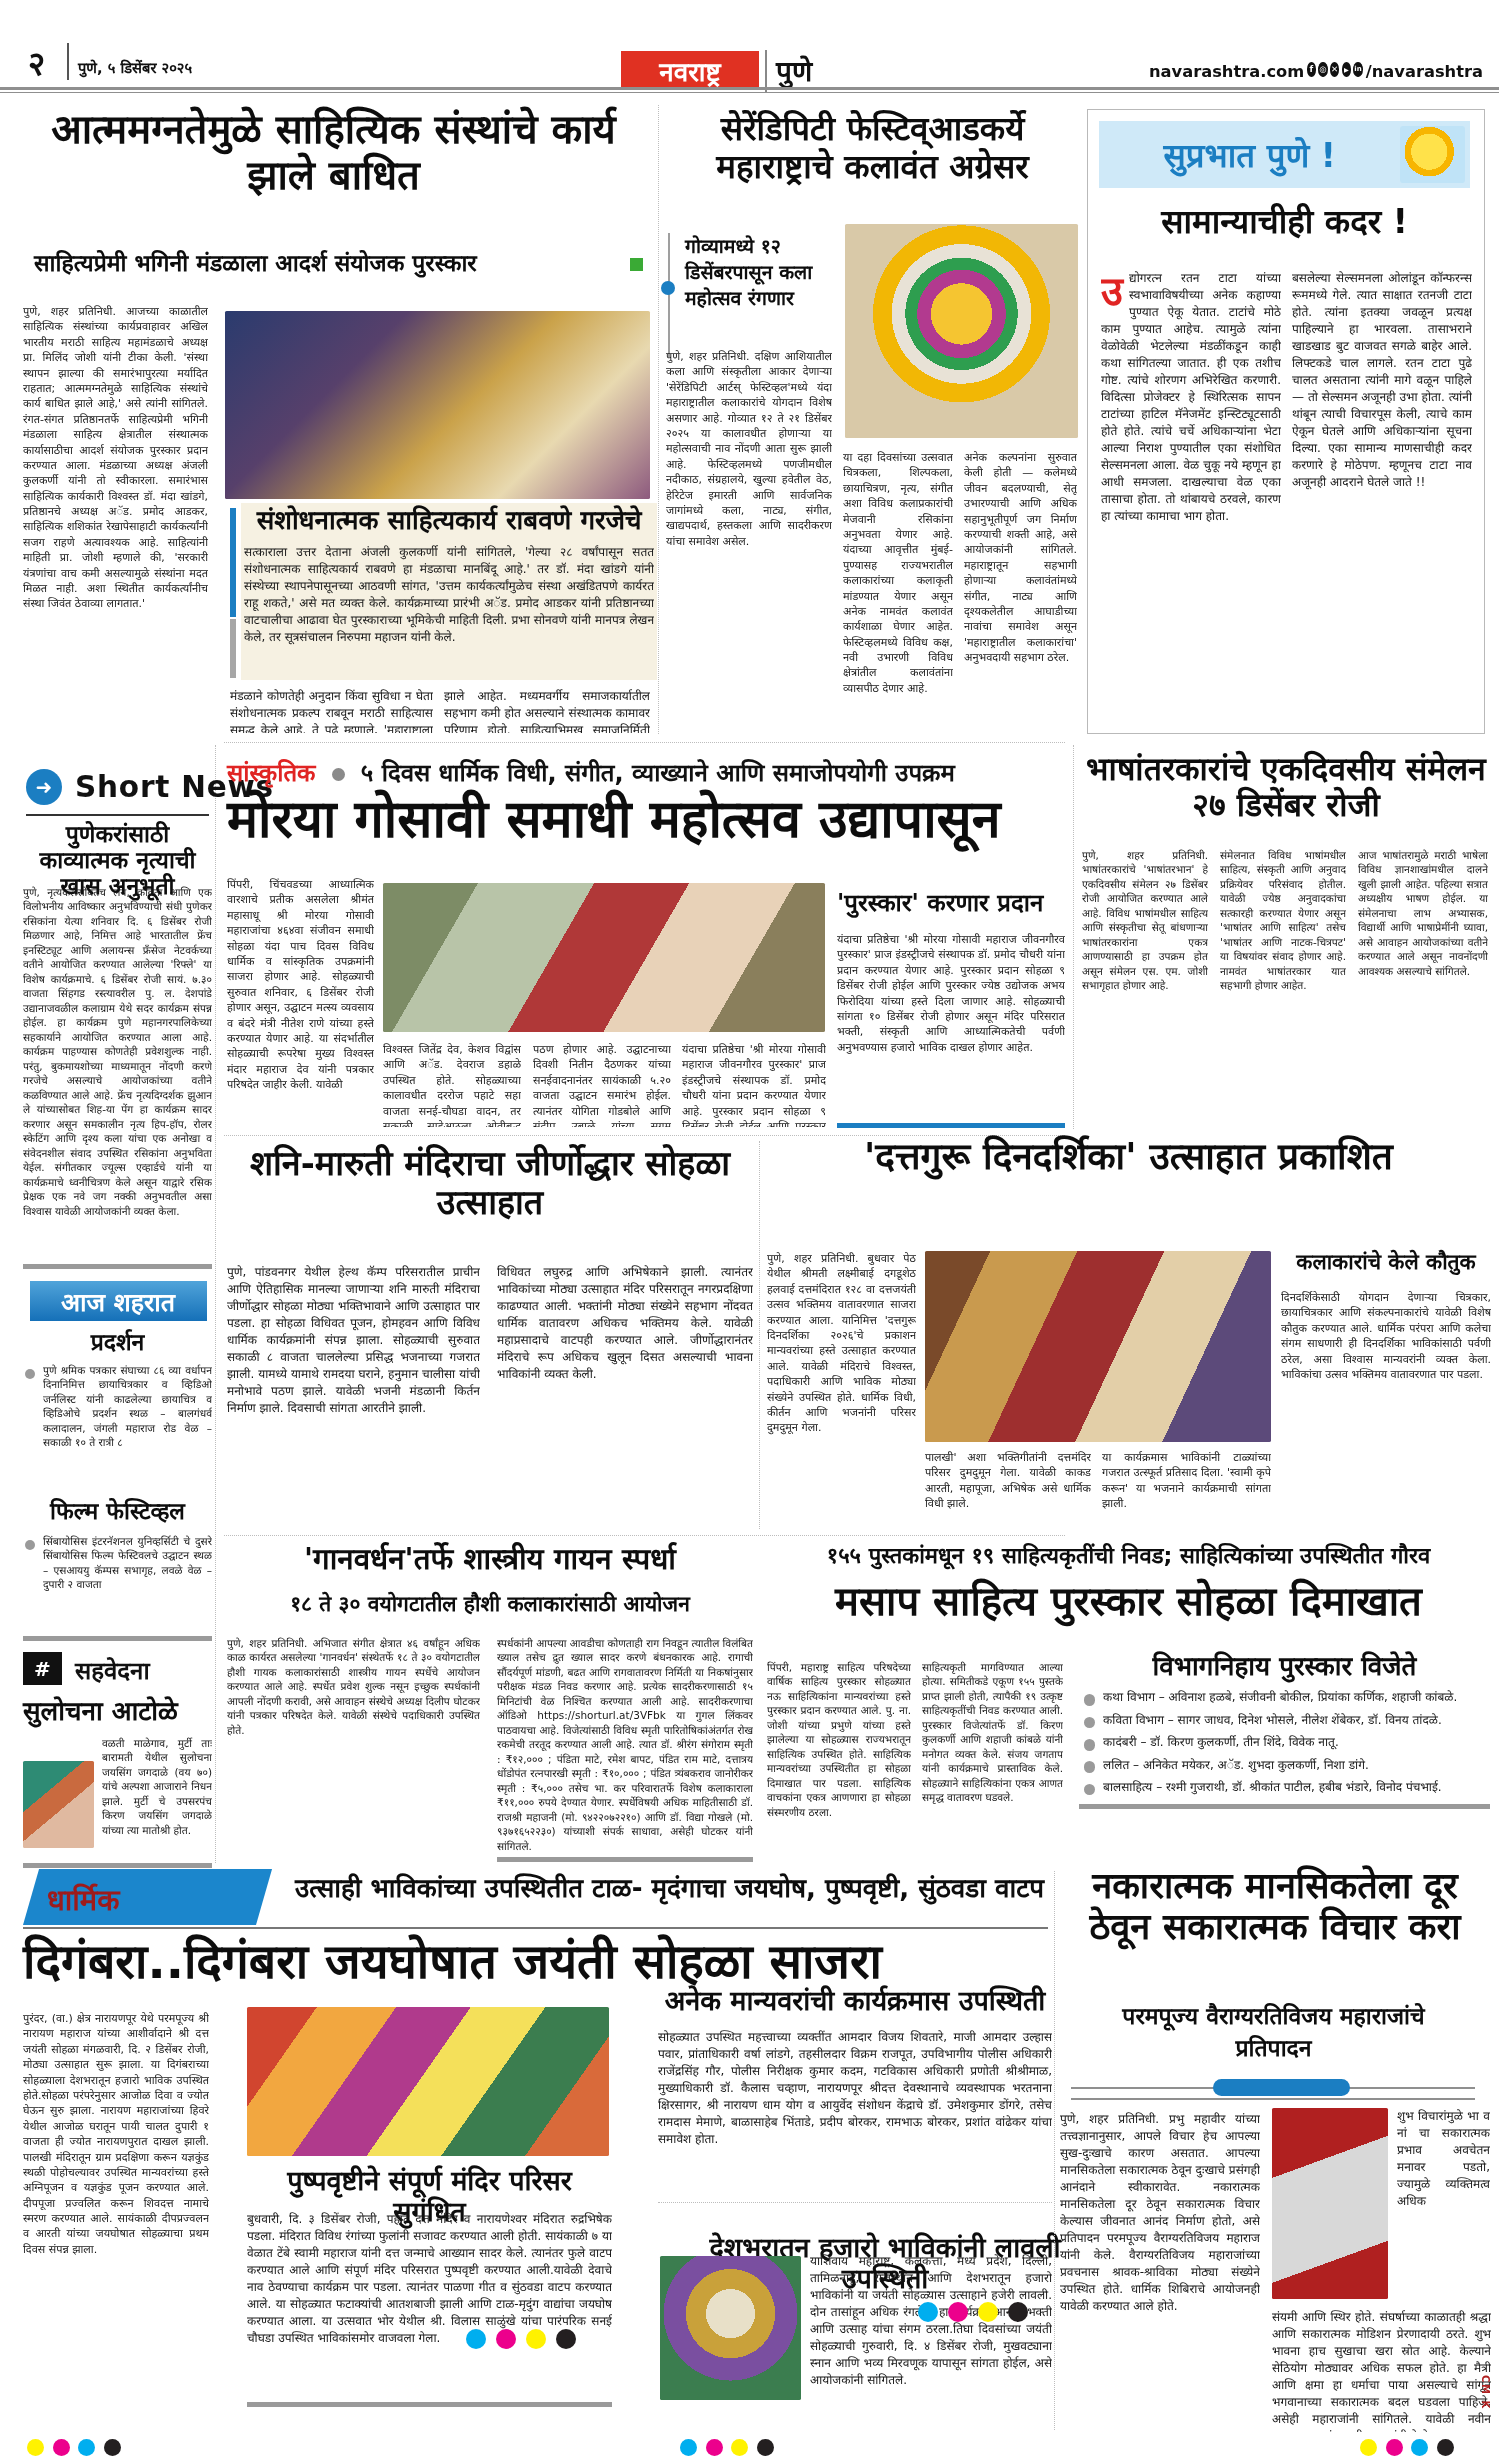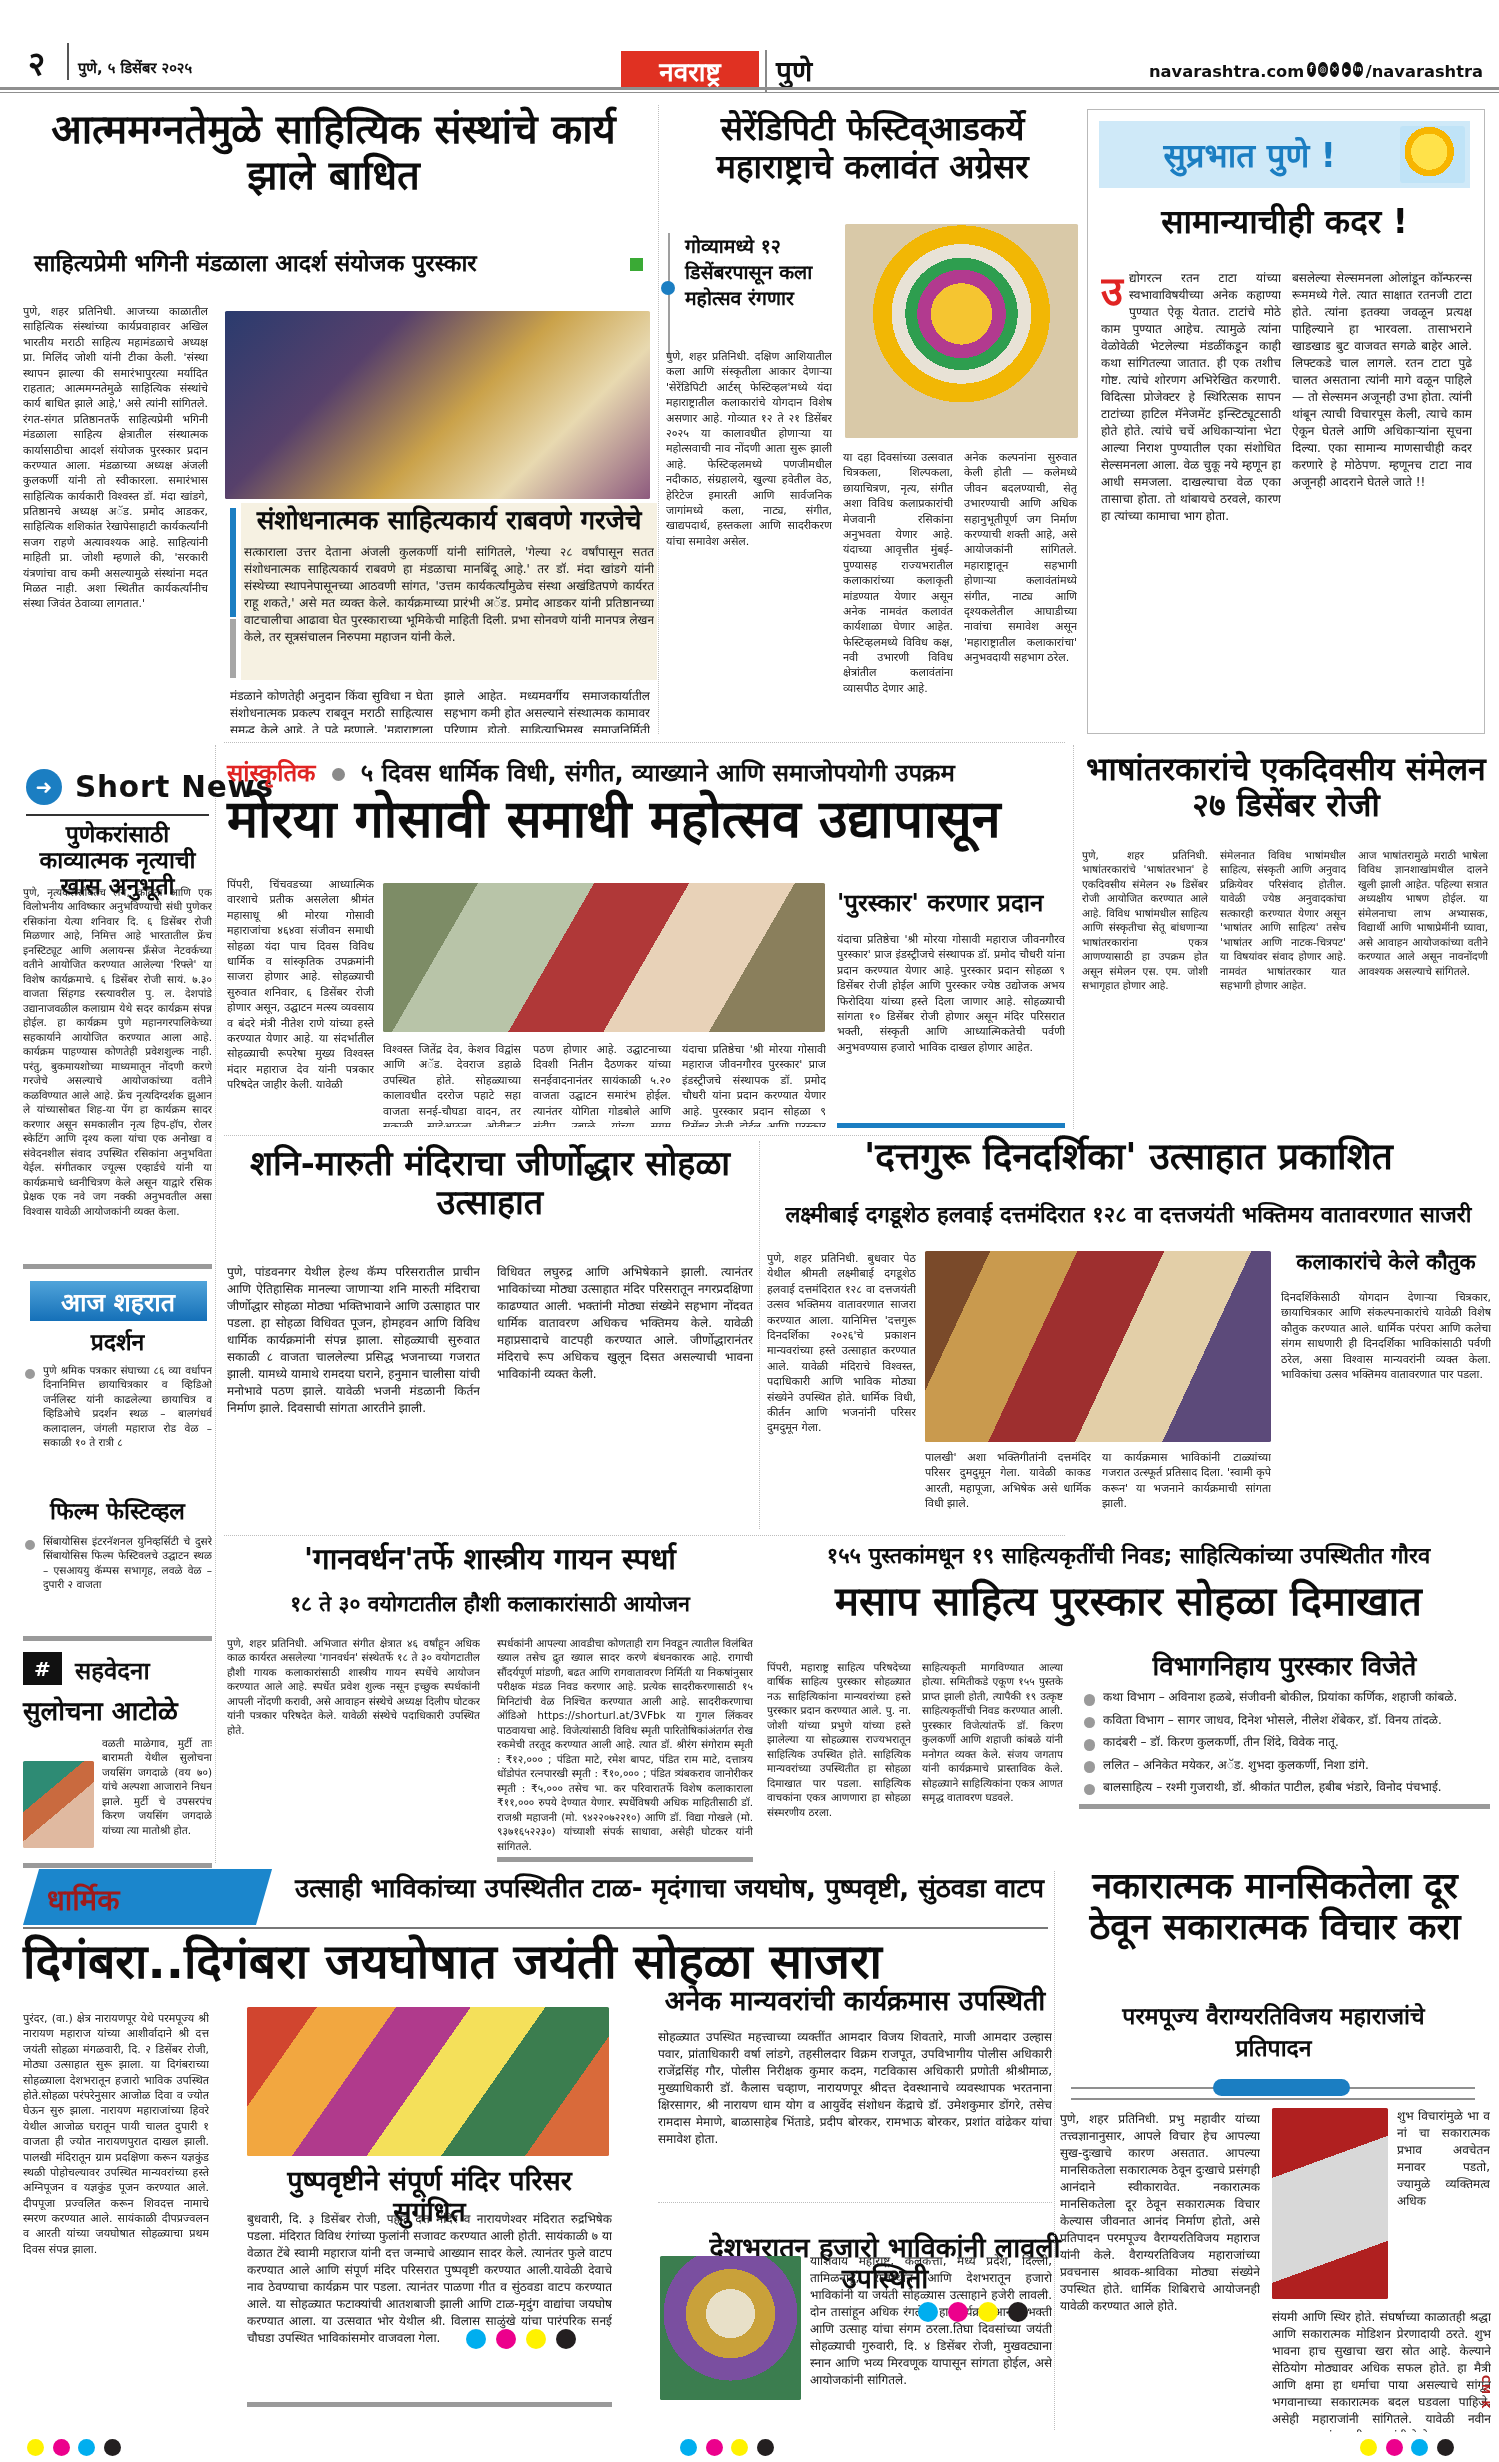--- a/index.html
+++ b/index.html
@@ -158,21 +158,20 @@
   <div class="t body13 j" style="left:1220px;top:848px;width:126px;height:279px;">संमेलनात विविध भाषांमधील साहित्य, संस्कृती आणि अनुवाद प्रक्रियेवर परिसंवाद होतील. यावेळी ज्येष्ठ अनुवादकांचा सत्कारही करण्यात येणार असून 'भाषांतर आणि साहित्य' तसेच 'भाषांतर आणि नाटक-चित्रपट' या विषयांवर संवाद होणार आहे. नामवंत भाषांतरकार यात सहभागी होणार आहेत.</div>
   <div class="t body13 j" style="left:1358px;top:848px;width:130px;height:279px;">आज भाषांतरामुळे मराठी भाषेला विविध ज्ञानशाखांमधील दालने खुली झाली आहेत. पहिल्या सत्रात अध्यक्षीय भाषण होईल. या संमेलनाचा लाभ अभ्यासक, विद्यार्थी आणि भाषाप्रेमींनी घ्यावा, असे आवाहन आयोजकांच्या वतीने करण्यात आले असून नावनोंदणी आवश्यक असल्याचे सांगितले.</div>
 
   <div class="hsep" style="left:224px;top:1135px;width:841px;"></div>
   <div class="t hl c" style="left:227px;top:1144px;width:526px;font-size:34px;">शनि-मारुती मंदिराचा जीर्णोद्धार सोहळा उत्साहात</div>
   <div class="t body15 j" style="left:227px;top:1264px;width:253px;height:267px;">पुणे, पांडवनगर येथील हेल्थ कॅम्प परिसरातील प्राचीन आणि ऐतिहासिक मानल्या जाणाऱ्या शनि मारुती मंदिराचा जीर्णोद्धार सोहळा मोठ्या भक्तिभावाने आणि उत्साहात पार पडला. हा सोहळा विधिवत पूजन, होमहवन आणि विविध धार्मिक कार्यक्रमांनी संपन्न झाला. सोहळ्याची सुरुवात सकाळी ८ वाजता चाललेल्या प्रसिद्ध भजनाच्या गजरात झाली. यामध्ये यामाथे रामदया घराने, हनुमान चालीसा यांची मनोभावे पठण झाले. यावेळी भजनी मंडळानी किर्तन निर्माण झाले. दिवसाची सांगता आरतीने झाली.</div>
   <div class="t body15 j" style="left:497px;top:1264px;width:256px;height:267px;">विधिवत लघुरुद्र आणि अभिषेकाने झाली. त्यानंतर भाविकांच्या मोठ्या उत्साहात मंदिर परिसरातून नगरप्रदक्षिणा काढण्यात आली. भक्तांनी मोठ्या संख्येने सहभाग नोंदवत धार्मिक वातावरण अधिकच भक्तिमय केले. यावेळी महाप्रसादाचे वाटपही करण्यात आले. जीर्णोद्धारानंतर मंदिराचे रूप अधिकच खुलून दिसत असल्याची भावना भाविकांनी व्यक्त केली.</div>
 
   <div class="vsep" style="left:759px;top:1141px;height:388px;"></div>
   <div class="t hl c" style="left:767px;top:1136px;width:723px;font-size:37px;">'दत्तगुरू दिनदर्शिका' उत्साहात प्रकाशित</div>
-  <div class="t hl c" style="left:767px;top:1202px;width:723px;font-size:22px;">लक्ष्मीबाई दगडूशेठ हलवाई दत्तमंदिरात १२८ वा दत्तजयंती भक्तिमय वातावरणात साजरी</div>
 
   <div class="t body j" style="left:767px;top:1251px;width:149px;height:279px;">पुणे, शहर प्रतिनिधी. बुधवार पेठ येथील श्रीमती लक्ष्मीबाई दगडूशेठ हलवाई दत्तमंदिरात १२८ वा दत्तजयंती उत्सव भक्तिमय वातावरणात साजरा करण्यात आला. यानिमित्त 'दत्तगुरू दिनदर्शिका २०२६'चे प्रकाशन मान्यवरांच्या हस्ते उत्साहात करण्यात आले. यावेळी मंदिराचे विश्वस्त, पदाधिकारी आणि भाविक मोठ्या संख्येने उपस्थित होते. धार्मिक विधी, कीर्तन आणि भजनांनी परिसर दुमदुमून गेला.</div>
   <div class="t ph" style="left:925px;top:1251px;width:346px;height:191px;
        background:linear-gradient(115deg,#7a4a2a 0 15%,#c99a4e 15% 35%,#9e2f2f 35% 55%,#e3cfa8 55% 75%,#5c4a7a 75% 100%);"></div>
   <div class="t hl c" style="left:1281px;top:1251px;width:210px;font-size:21px;">कलाकारांचे केले कौतुक</div>
   <div class="t body j" style="left:1281px;top:1290px;width:210px;height:238px;">दिनदर्शिकेसाठी योगदान देणाऱ्या चित्रकार, छायाचित्रकार आणि संकल्पनाकारांचे यावेळी विशेष कौतुक करण्यात आले. धार्मिक परंपरा आणि कलेचा संगम साधणारी ही दिनदर्शिका भाविकांसाठी पर्वणी ठरेल, असा विश्वास मान्यवरांनी व्यक्त केला. भाविकांचा उत्सव भक्तिमय वातावरणात पार पडला.</div>
   <div class="t body j" style="left:925px;top:1450px;width:166px;height:78px;">पालखी' अशा भक्तिगीतांनी दत्तमंदिर परिसर दुमदुमून गेला. यावेळी काकड आरती, महापूजा, अभिषेक असे धार्मिक विधी झाले.</div>
   <div class="t body j" style="left:1102px;top:1450px;width:169px;height:78px;">या कार्यक्रमास भाविकांनी टाळ्यांच्या गजरात उत्स्फूर्त प्रतिसाद दिला. 'स्वामी कृपे करून' या भजनाने कार्यक्रमाची सांगता झाली.</div>
 
   <div class="hsep" style="left:224px;top:1535px;width:841px;"></div>

